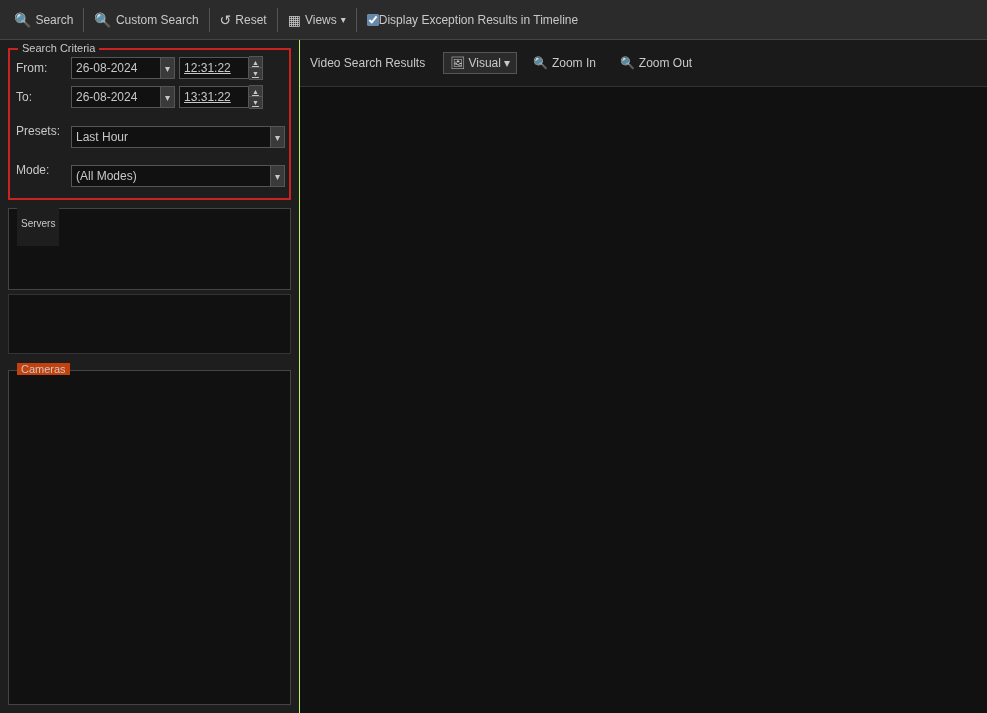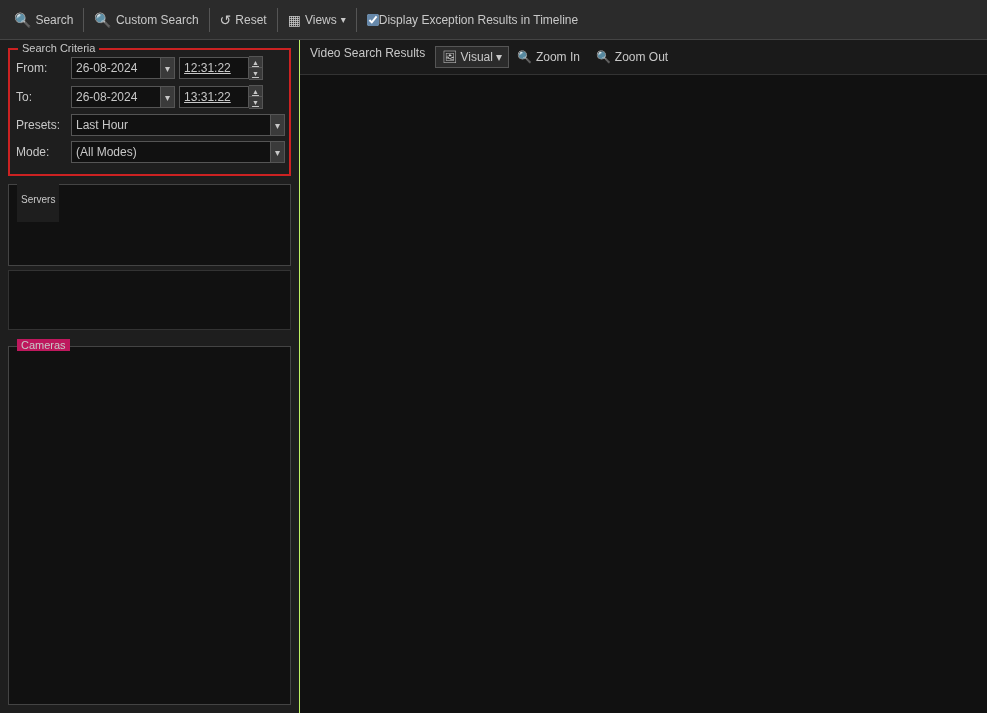--- a/index.html
+++ b/index.html
@@ -183,20 +183,21 @@
     }
 
     .spin-btn:last-child {
       border-bottom: none;
     }
 
     .dropdown-wrapper {
       display: flex;
       align-items: flex-start;
       flex: 1;
+      margin-top: 12px;
     }
 
     .dropdown-input {
       background-color: #111;
       border: 1px solid #555;
       color: #c8c8c8;
       font-size: 12px;
       padding: 2px 4px;
       height: 22px;
       flex: 1;
@@ -241,44 +242,45 @@
       margin: 8px;
       border: 1px solid #444;
       position: relative;
       flex: 1;
     }
 
     .cameras-box .box-label {
       position: absolute;
       top: -8px;
       left: 8px;
-      background-color: #be185d;
+      background-color: #c2410c;
       padding: 0 4px;
       font-size: 11px;
       color: #c8c8c8;
     }
 
     .cameras-content {
       height: 100%;
       background-color: #111;
     }
 
     
     #right-panel {
       flex: 1;
       display: flex;
       flex-direction: column;
       background-color: #1a1a1a;
     }
 
     .results-header {
       display: flex;
-      padding: 6px 10px;
+      align-items: center;
+      padding: 12px 10px;
       border-bottom: 1px solid #333;
-      gap: 0;
+      gap: 8px;
     }
 
     .results-title {
       font-size: 12px;
       color: #c8c8c8;
       margin-right: 10px;
     }
 
     .visual-btn {
       display: flex;

